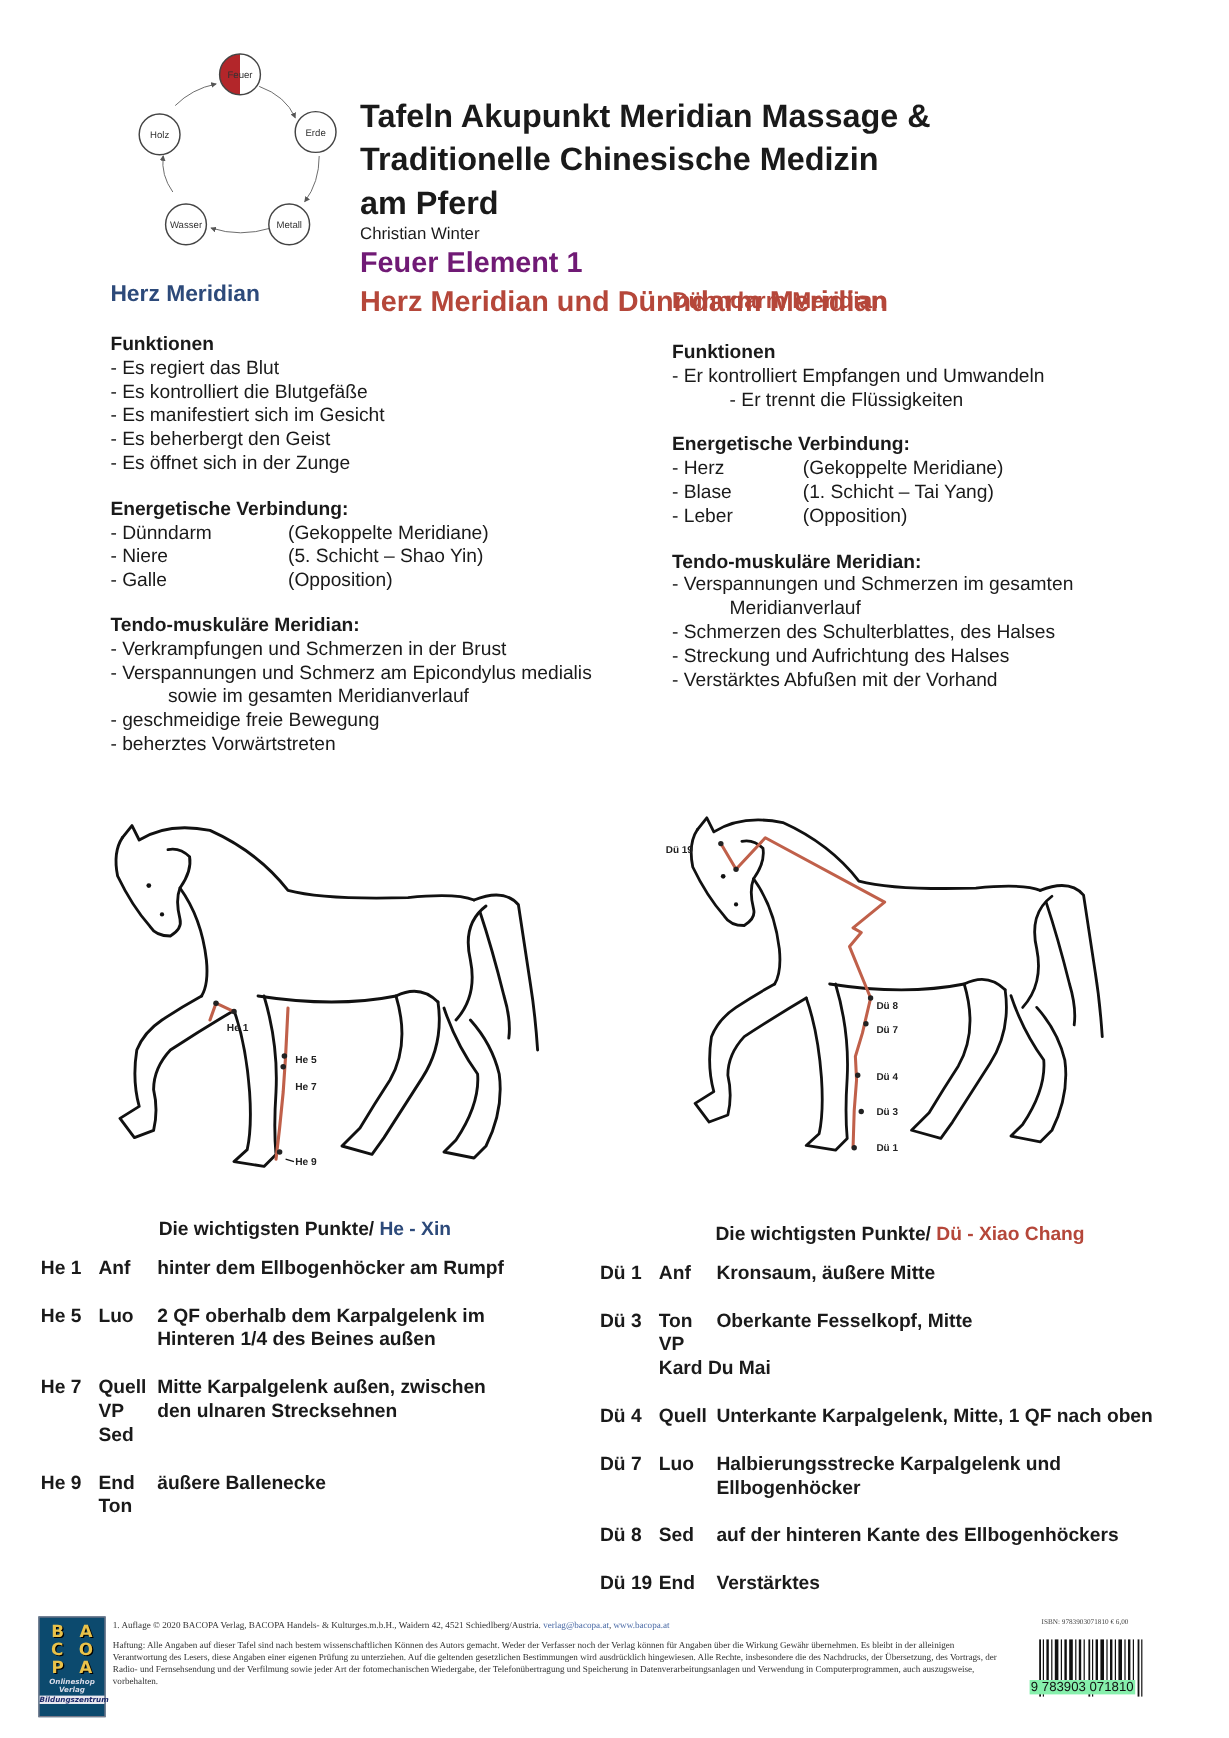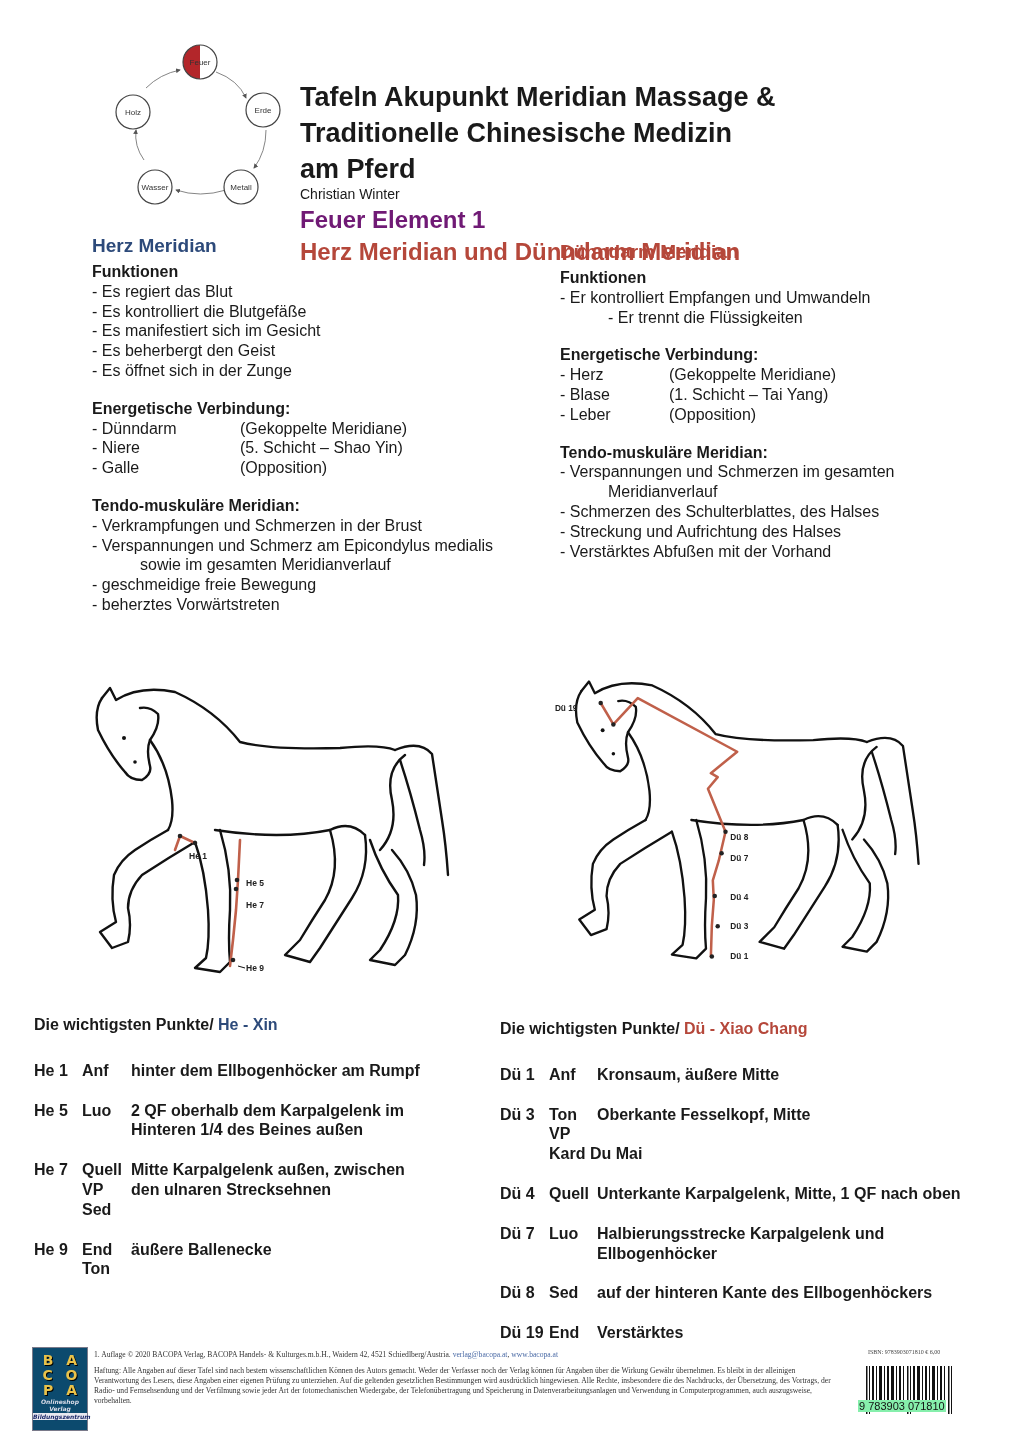--- a/index.html
+++ b/index.html
@@ -19,41 +19,41 @@
   .h-author { font-size: 14px; font-weight: normal; line-height: 16px; margin-top: -1px; color: #1a1a1a; }
   .h-element { font-size: 24px; font-weight: bold; line-height: 32px; color: #701a75; margin-top: 2px; }
   .h-sub { font-size: 24px; font-weight: bold; line-height: 32px; color: #b5473a; }
 
   
   .col { font-size: 16px; line-height: 19.8px; color: #1a1a1a; }
   .col .mtitle { font-size: 19px; font-weight: bold; line-height: 24px; }
   .col .mtitle.blue { color: #2d4a7a; }
   .col .mtitle.red { color: #b5473a; }
   .col .sec { font-weight: bold; margin-top: 18px; }
-  .col .sec.first { margin-top: 4px; }
+  .col .sec.first { margin-top: 20px; }
   .col .item { white-space: nowrap; }
   .col .indent { padding-left: 48px; }
   .col .conn { display: flex; white-space: nowrap; gap: 12px; }
   .col .conn .k { display: inline-block; }
   #herz .conn .k { width: 136px; }
   #duenn .conn .k { width: 97px; }
 
   #herz { left: 92px; top: 234px; width: 450px; }
   #duenn { left: 560px; top: 240px; width: 440px; }
 
   
   .horse { width: 390px; height: 320px; }
   .horse svg { width: 100%; height: 100%; overflow: visible; }
   #horse-he { left: 80px; top: 670px; }
   #horse-due { left: 550px; top: 660px; }
   .pt-label { font-family: "Liberation Sans", sans-serif; font-size: 8.5px; font-weight: bold; fill: #222; }
 
   
   .pts { font-size: 16px; font-weight: bold; line-height: 19.8px; color: #1a1a1a; }
-  .pts .ptitle { margin-bottom: 26px; white-space: nowrap; }
+  .pts .ptitle { margin-bottom: 13px; white-space: nowrap; text-align: center; }
   .pts .ptitle .blue { color: #2d4a7a; }
   .pts .ptitle .red { color: #b5473a; }
   .pts .row { display: flex; margin-bottom: 20px; }
   .pts .c1 { flex: 0 0 auto; }
   .pts .c2 { flex: 0 0 auto; }
   .pts .c3 { flex: 1 1 auto; }
   #pts-he { left: 34px; top: 1015px; width: 440px; }
   #pts-he .c1 { width: 48px; }
   #pts-he .c2 { width: 49px; }
   #pts-due { left: 500px; top: 1019px; width: 500px; }

